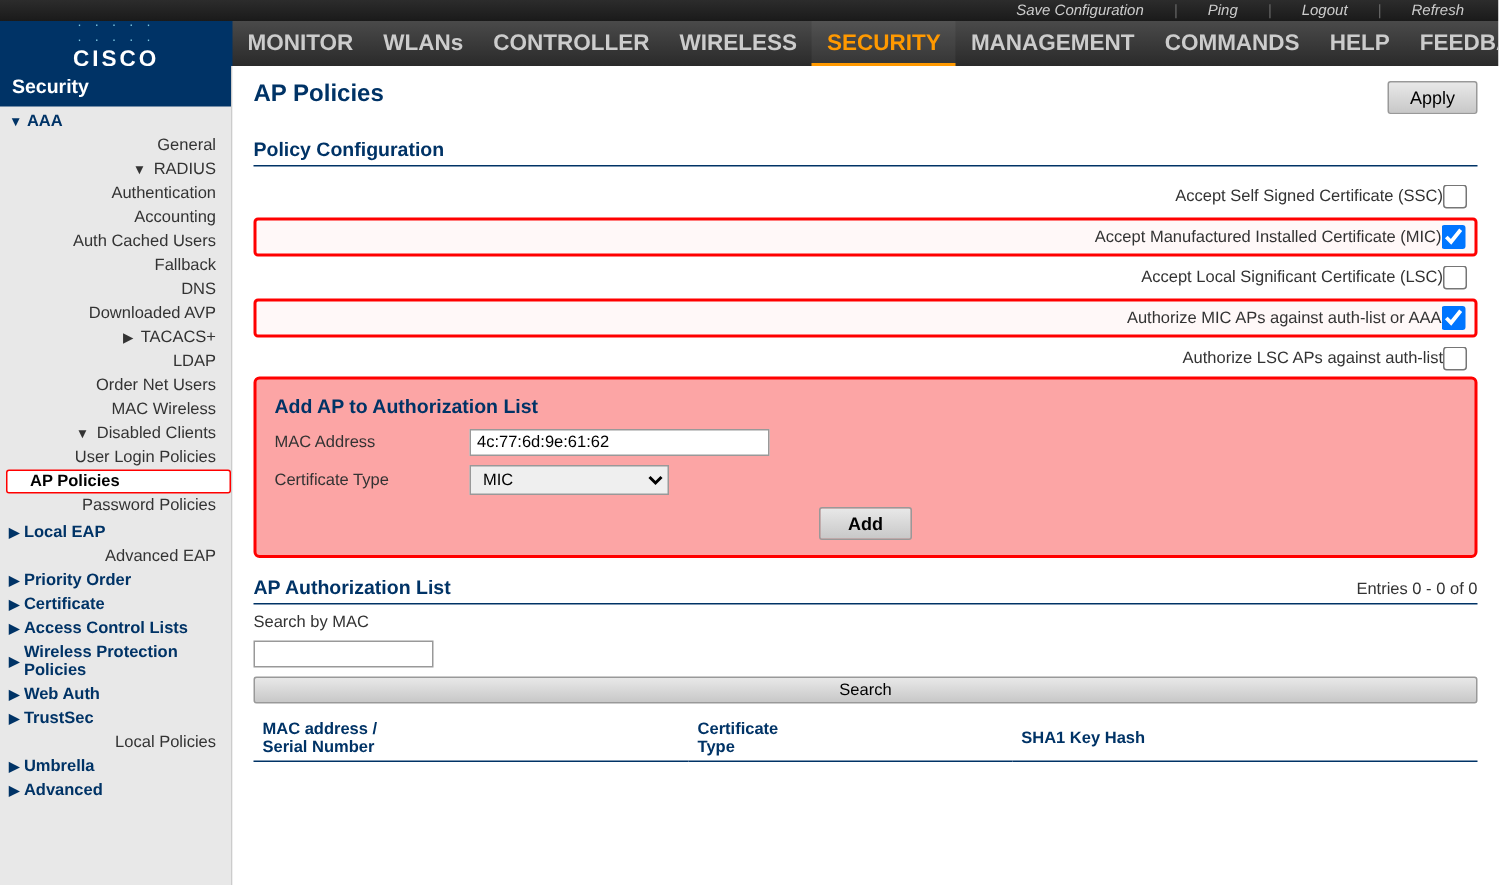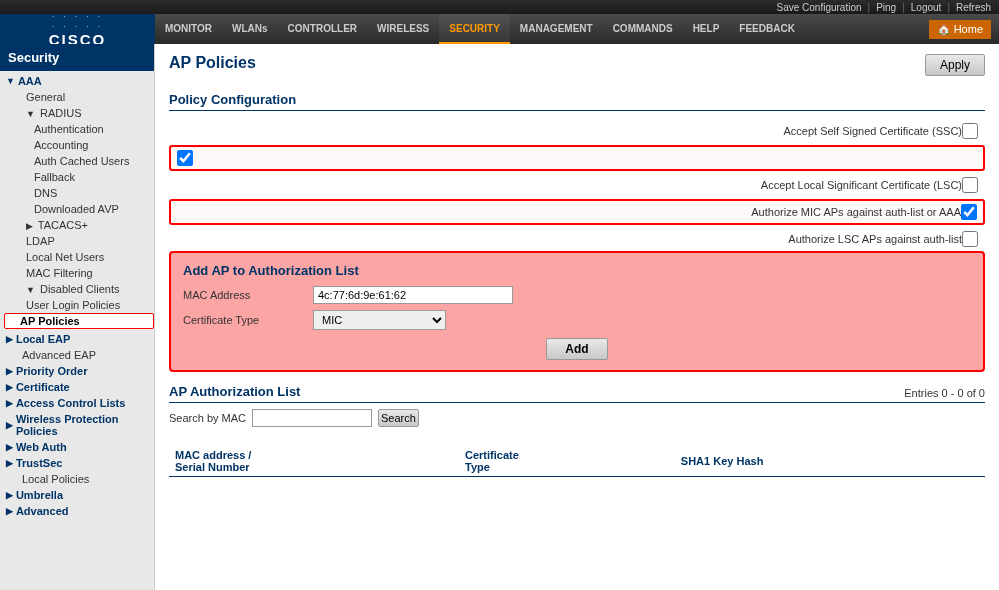--- a/index.html
+++ b/index.html
@@ -6,22 +6,23 @@
     body { font-family: Arial, sans-serif; font-size: 12px; background: #fff; width: 999px; height: 590px; overflow: hidden; }
 
     
     #top-bar {
       background: #1a1a2e;
       background: linear-gradient(to bottom, #2c2c2c, #1a1a1a);
       height: 14px;
       display: flex;
       align-items: center;
       justify-content: flex-end;
-      padding-right: 8px;
-      gap: 6px;
+      padding-right: 23px;
+      gap: 20px;
+      font-style: italic;
     }
     #top-bar a {
       color: #ccc;
       font-size: 10px;
       text-decoration: none;
       cursor: pointer;
     }
     #top-bar span { color: #666; font-size: 10px; }
 
     
@@ -39,21 +40,21 @@
       justify-content: center;
       flex-shrink: 0;
     }
     .nav-items {
       display: flex;
       align-items: stretch;
       flex: 1;
     }
     .nav-item {
       color: #ccc;
-      font-size: 10px;
+      font-size: 15px;
       font-weight: bold;
       padding: 12px 10px;
       display: flex;
       align-items: center;
       cursor: pointer;
       text-decoration: none;
       border-bottom: 2px solid transparent;
     }
     .nav-item.active {
       color: #f90;
@@ -124,20 +125,21 @@
       border-radius: 2px;
       color: #000;
       font-weight: bold;
       padding: 1px 9px 1px 15px;
     }
     .sidebar-sub-item {
       padding: 2px 10px 2px 22px;
       cursor: pointer;
       color: #333;
       font-size: 11px;
+      text-align: right;
     }
     .sidebar-group {
       padding-left: 4px;
     }
     .expand-icon { font-size: 9px; margin-right: 2px; }
 
     
     #content {
       flex: 1;
       padding: 10px 14px;
@@ -259,23 +261,23 @@
       font-weight: bold;
       padding-bottom: 3px;
     }
     .entries-info {
       font-size: 11px;
       color: #333;
       padding-bottom: 3px;
     }
     .search-row {
       display: flex;
-      align-items: center;
-      margin-bottom: 19px;
+      margin-bottom: 8px;
       gap: 6px;
+      flex-direction: column;
     }
     .search-label { font-size: 11px; color: #333; }
     .search-input { border: 1px solid #999; padding: 2px 4px; font-size: 11px; width: 120px; }
     .search-btn {
       background: linear-gradient(to bottom, #e8e8e8, #c8c8c8);
       border: 1px solid #999;
       padding: 2px 2px;
       font-size: 11px;
       cursor: pointer;
       border-radius: 2px;
@@ -350,27 +352,28 @@
           <div class="sidebar-sub-item">Accounting</div>
           <div class="sidebar-sub-item">Auth Cached Users</div>
           <div class="sidebar-sub-item">Fallback</div>
           <div class="sidebar-sub-item">DNS</div>
           <div class="sidebar-sub-item">Downloaded AVP</div>
         </div>
         <div class="sidebar-sub-item">
           <span class="expand-icon">▶</span> TACACS+
         </div>
         <div class="sidebar-sub-item">LDAP</div>
-        <div class="sidebar-sub-item">Local Net Users</div>
-        <div class="sidebar-sub-item">MAC Filtering</div>
+        <div class="sidebar-sub-item">Order Net Users</div>
+        <div class="sidebar-sub-item">MAC Wireless</div>
         <div class="sidebar-sub-item">
           <span class="expand-icon">▼</span> Disabled Clients
         </div>
         <div class="sidebar-sub-item">User Login Policies</div>
         <div class="sidebar-item active">AP Policies</div>
+        <div class="sidebar-sub-item">Password Policies</div>
       </div>
     </div>
     <div class="sidebar-group-header">
       <span class="arrow">▶</span> Local EAP
     </div>
     <div class="sidebar-sub-item">Advanced EAP</div>
     <div class="sidebar-group-header">
       <span class="arrow">▶</span> Priority Order
     </div>
     <div class="sidebar-group-header">
@@ -407,20 +410,21 @@
 
     <div>
       <div class="section-title">Policy Configuration</div>
 
       <div class="policy-row">
         <span class="policy-label">Accept Self Signed Certificate (SSC)</span>
         <input type="checkbox" class="policy-checkbox" style="">
       </div>
 
       <div class="policy-row highlighted">
+        <span class="policy-label">Accept Manufactured Installed Certificate (MIC)</span>
         <input type="checkbox" class="policy-checkbox" checked="" style="">
       </div>
 
       <div class="policy-row">
         <span class="policy-label">Accept Local Significant Certificate (LSC)</span>
         <input type="checkbox" class="policy-checkbox" style="">
       </div>
 
       <div class="policy-row highlighted">
         <span class="policy-label">Authorize MIC APs against auth-list or AAA</span>

